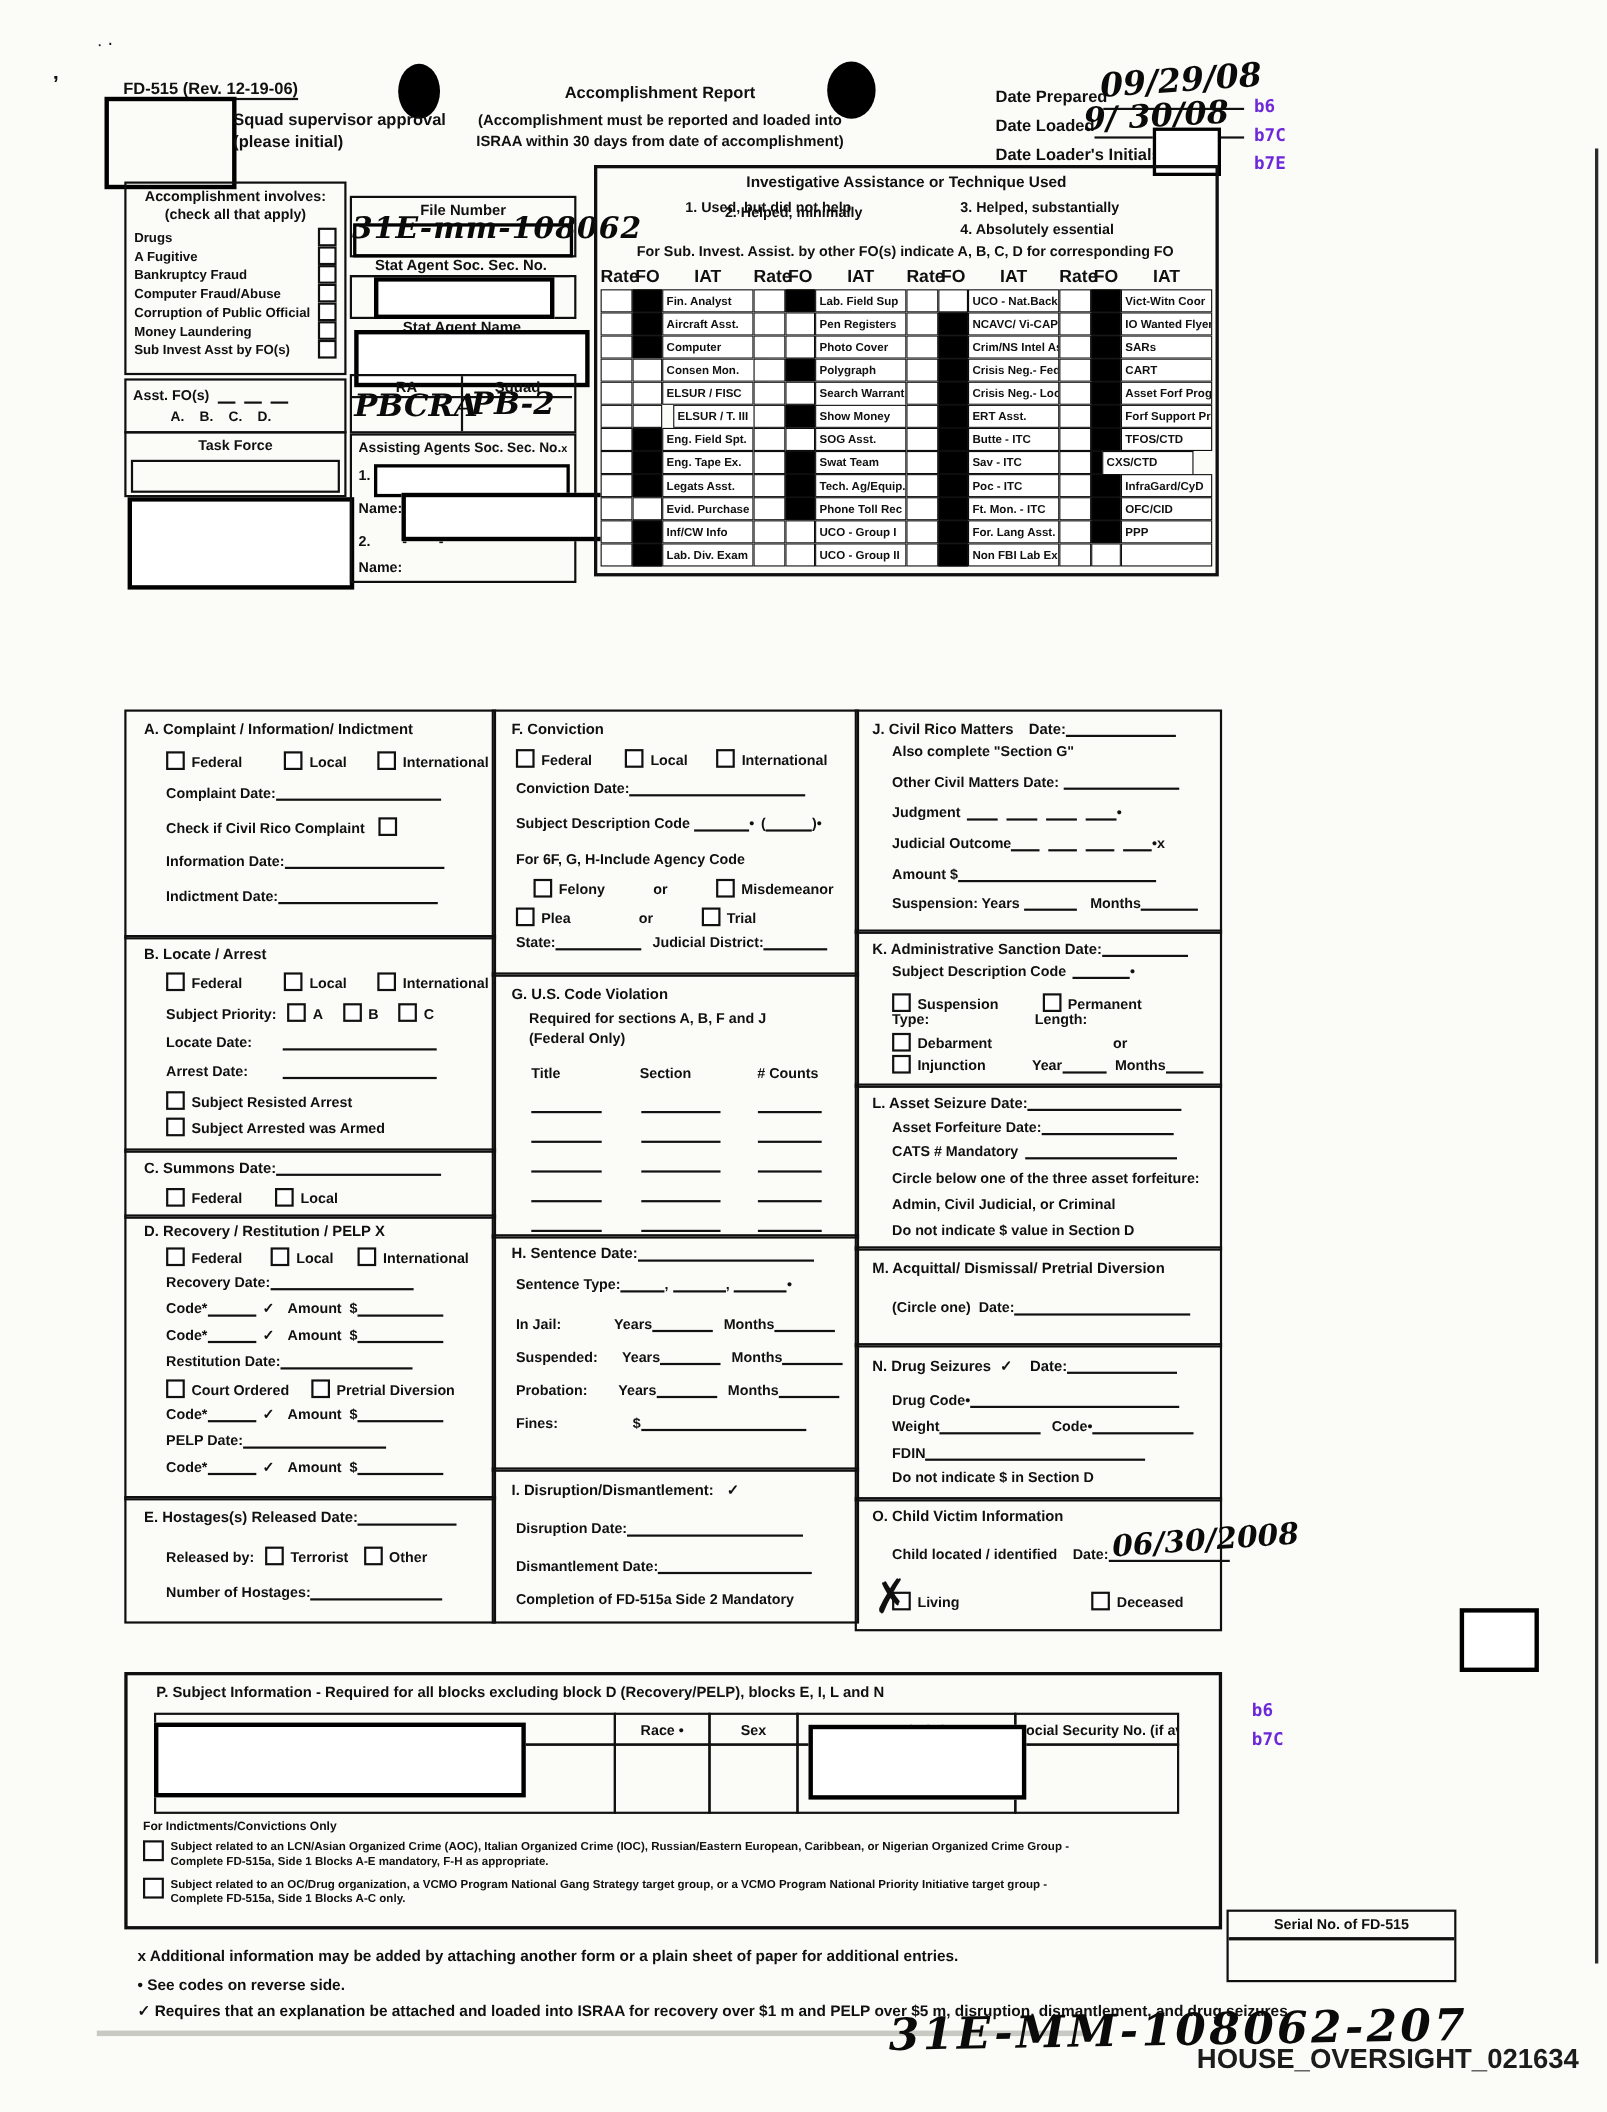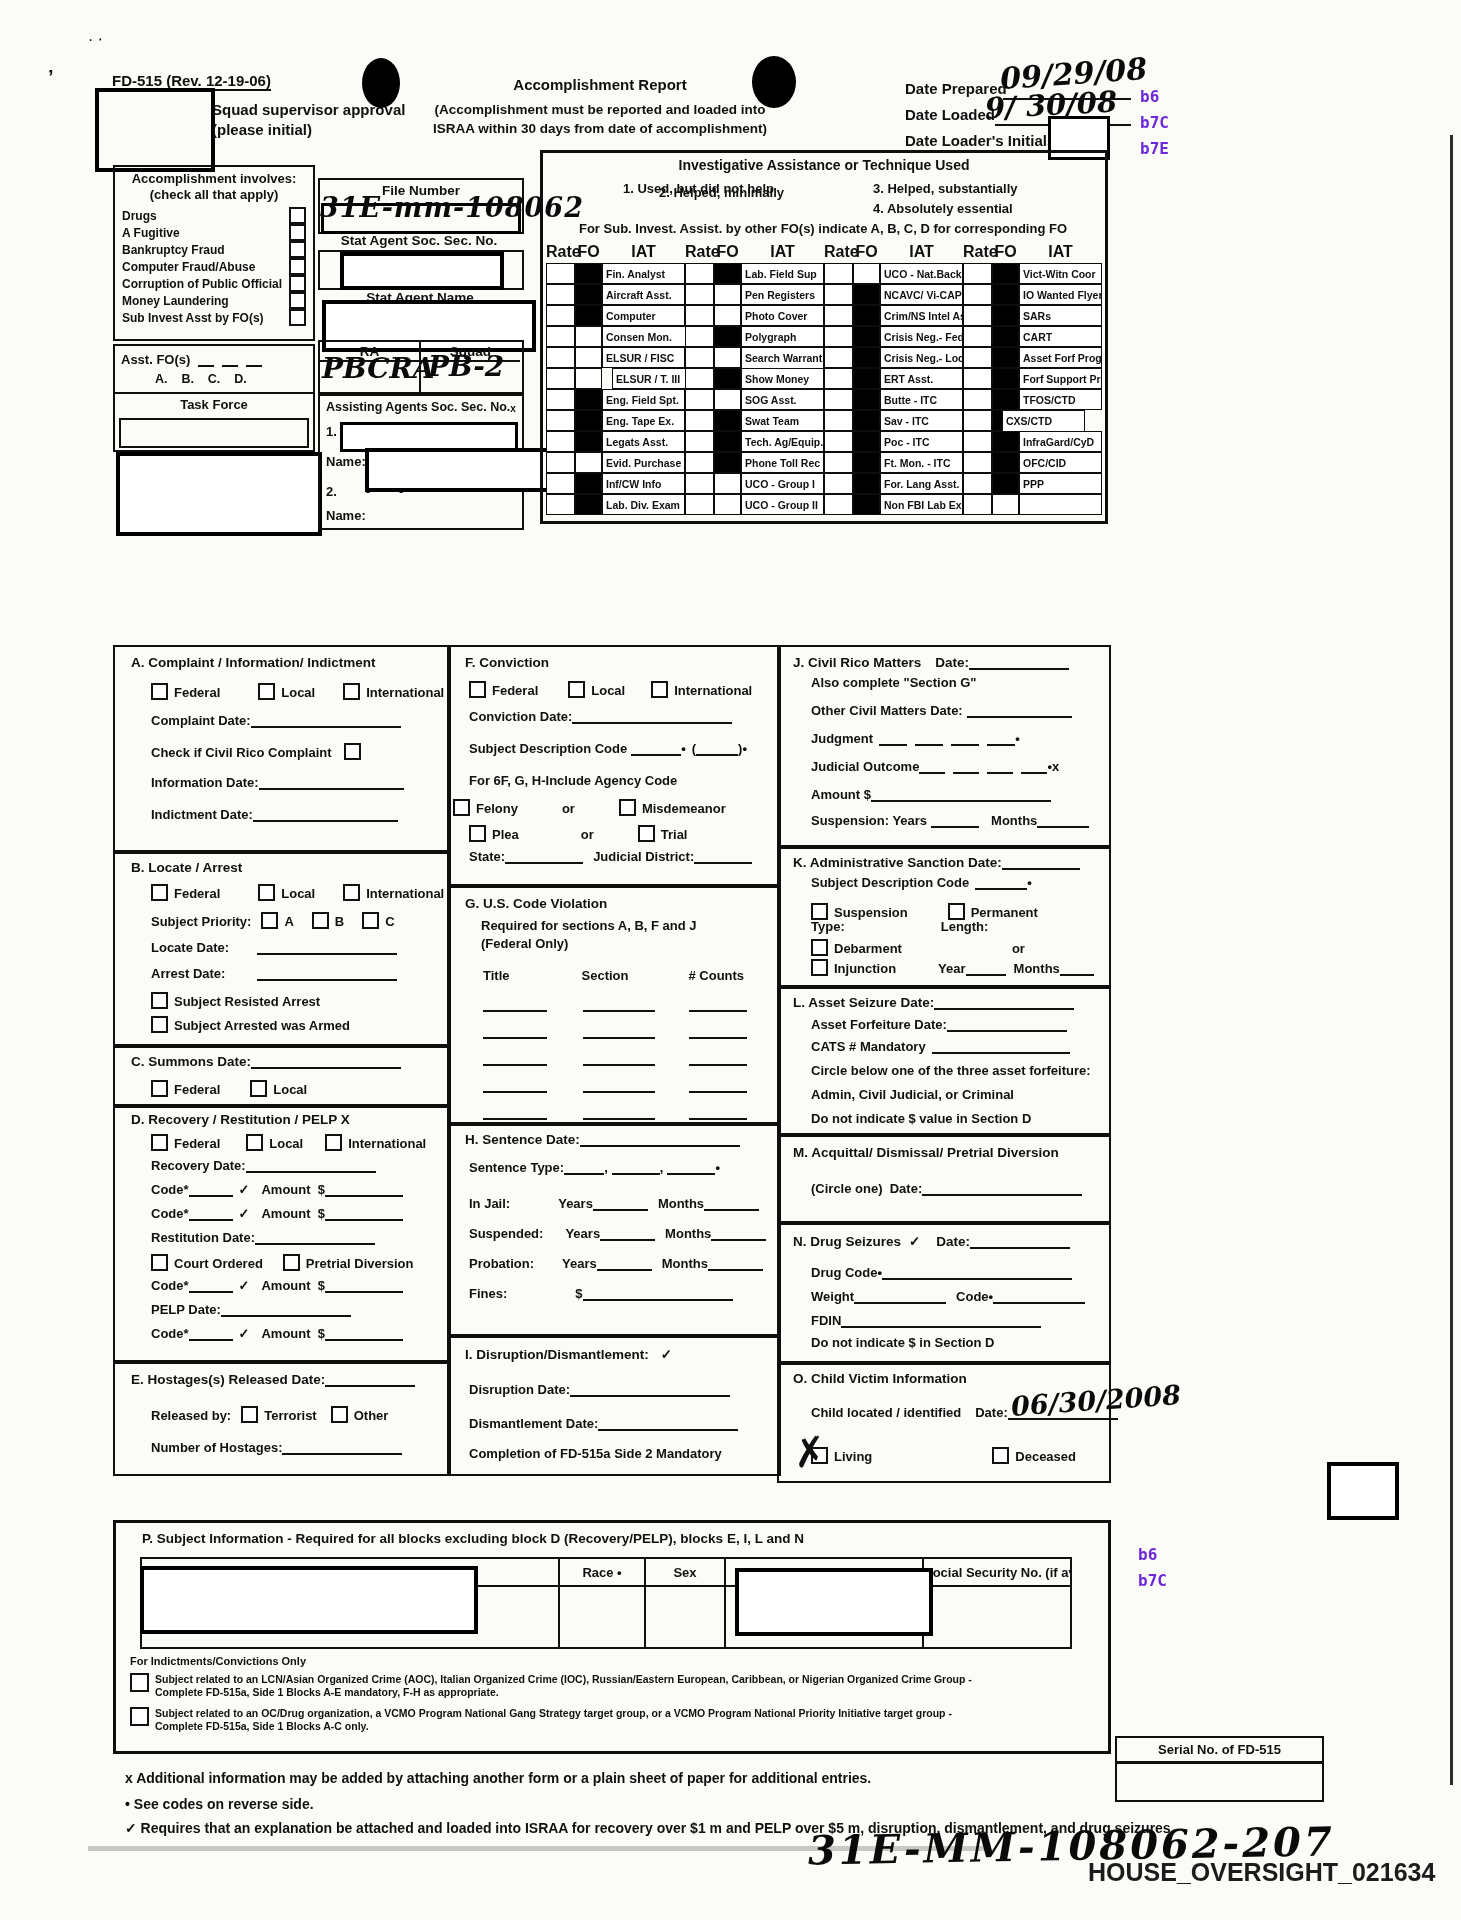--- a/index.html
+++ b/index.html
@@ -397,21 +397,21 @@
   <div class="sec" style="left:447px;top:645px;width:330px;height:239px;">
     <div class="t" style="left:16px;top:8px;">F. Conviction</div>
     <div class="row" style="left:20px;top:34px;">
       <span class="cb"></span><span>Federal</span>
       <span class="cb" style="margin-left:30px;"></span><span>Local</span>
       <span class="cb" style="margin-left:26px;"></span><span>International</span>
     </div>
     <div class="row" style="left:20px;top:62px;"><span>Conviction Date:</span><span class="ul" style="width:160px;"></span></div>
     <div class="row" style="left:20px;top:94px;"><span>Subject Description Code</span><span class="ul" style="width:50px;margin-left:4px;"></span><span>•</span><span style="margin-left:6px;">(</span><span class="ul" style="width:42px;"></span><span>)•</span></div>
     <div class="row" style="left:20px;top:126px;"><span>For 6F, G, H-Include Agency Code</span></div>
-    <div class="row" style="left:4px;top:152px;justify-content:space-between;">
+    <div class="row" style="left:36px;top:152px;justify-content:space-between;">
       <span class="cb"></span><span>Felony</span>
       <span style="margin-left:44px;">or</span>
       <span class="cb" style="margin-left:44px;"></span><span>Misdemeanor</span>
     </div>
     <div class="row" style="left:20px;top:178px;">
       <span class="cb"></span><span>Plea</span>
       <span style="margin-left:62px;">or</span>
       <span class="cb" style="margin-left:44px;"></span><span>Trial</span>
     </div>
     <div class="row" style="left:20px;top:202px;"><span>State:</span><span class="ul" style="width:78px;"></span><span style="margin-left:10px;">Judicial District:</span><span class="ul" style="width:58px;"></span></div>

